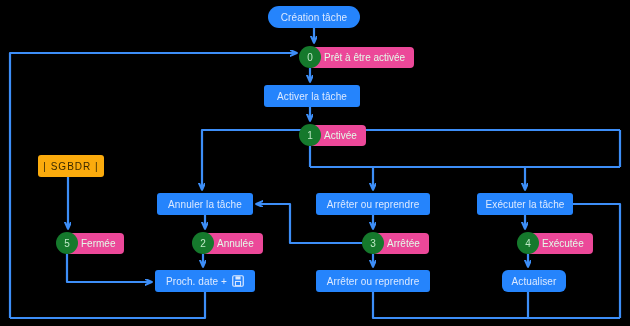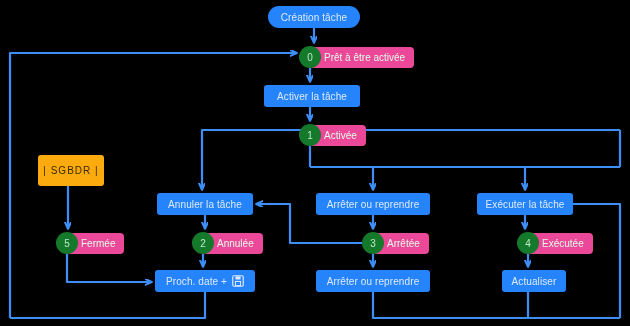--- a/index.html
+++ b/index.html
@@ -9,21 +9,21 @@
 
   .node{position:absolute;box-sizing:border-box;display:flex;align-items:center;
         justify-content:center;white-space:nowrap;}
 
   
   .action{background:#2584fc;color:#dce9ff;border-radius:3px;height:22px;
           font-size:10px;letter-spacing:.1px;padding:0 0;}
   .action.rounded{border-radius:11px;}
 
   
-  .sgbdr{background:#fbab0d;color:#3a2a00;border-radius:3px;height:31px;
+  .sgbdr{background:#fbab0d;color:#3a2a00;border-radius:3px;height:22px;
          font-size:10px;padding:0 4px;letter-spacing:1px;}
 
   
   .state{position:absolute;display:flex;align-items:center;height:22px;}
   .state .circle{width:22px;height:22px;border-radius:50%;background:#15792c;
                  color:#bfe9c7;font-size:10px;display:flex;align-items:center;
                  justify-content:center;position:relative;z-index:2;}
   .state .pill{height:21px;background:#ec4899;color:#e4fbe9;font-size:10px;
                border-radius:4px;display:flex;align-items:center;padding:0 9px 0 14px;
                margin-left:-11px;position:relative;z-index:1;}
@@ -121,21 +121,21 @@
   </div>
 
   <div class="node action" style="left:477px;top:193px;width:96px;">
     <span>Exécuter la tâche</span>
   </div>
 
   <div class="node action" style="left:316px;top:270px;width:114px;">
     <span>Arrêter ou reprendre</span>
   </div>
 
-  <div class="node action" style="left:502px;top:270px;width:64px;">
+  <div class="node action" style="left:502px;top:270px;width:64px;border-radius:6px;">
     <span>Actualiser</span>
   </div>
 
   <div class="node sgbdr" style="left:38px;top:155px;width:66px;">
     <span>| SGBDR |</span>
   </div>
 
   <div class="state" style="left:299px;top:46px;">
     <div class="circle">0</div>
     <div class="pill">Prêt à être activée</div>

